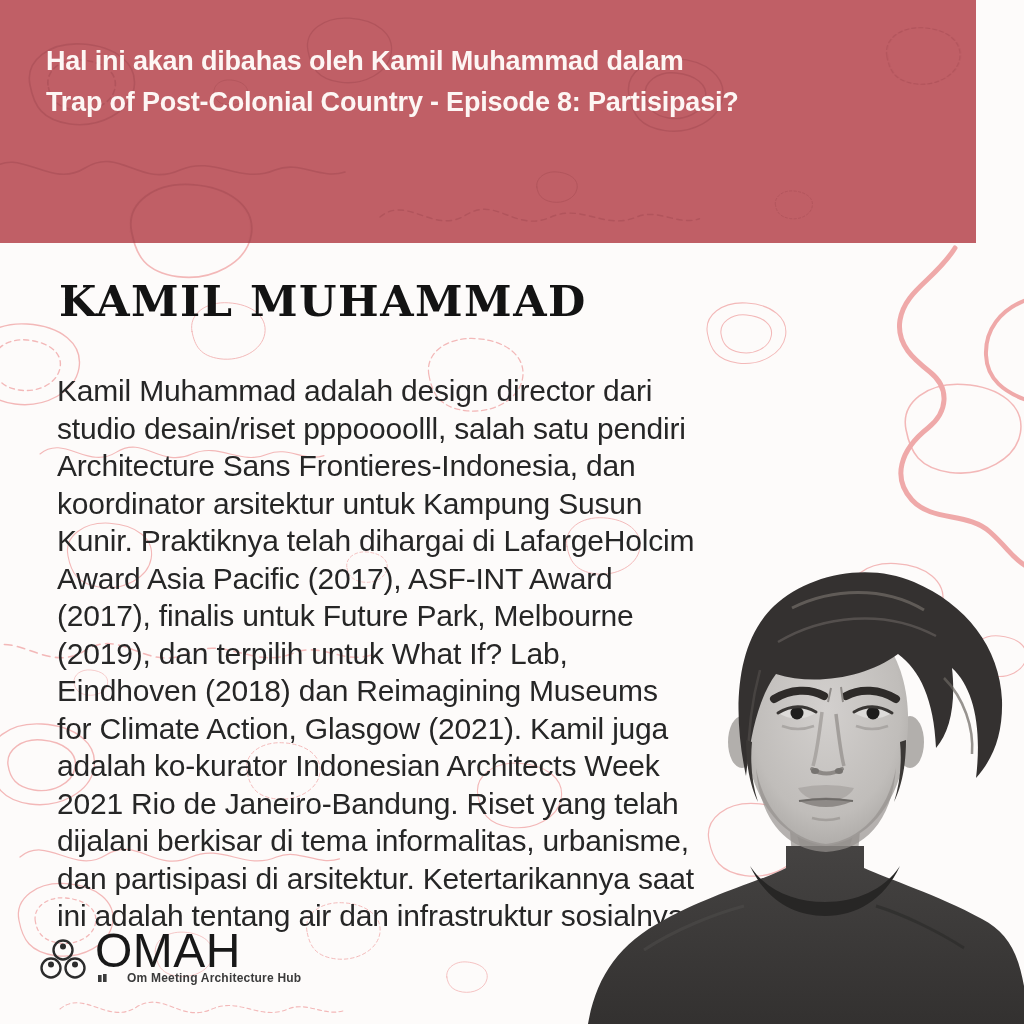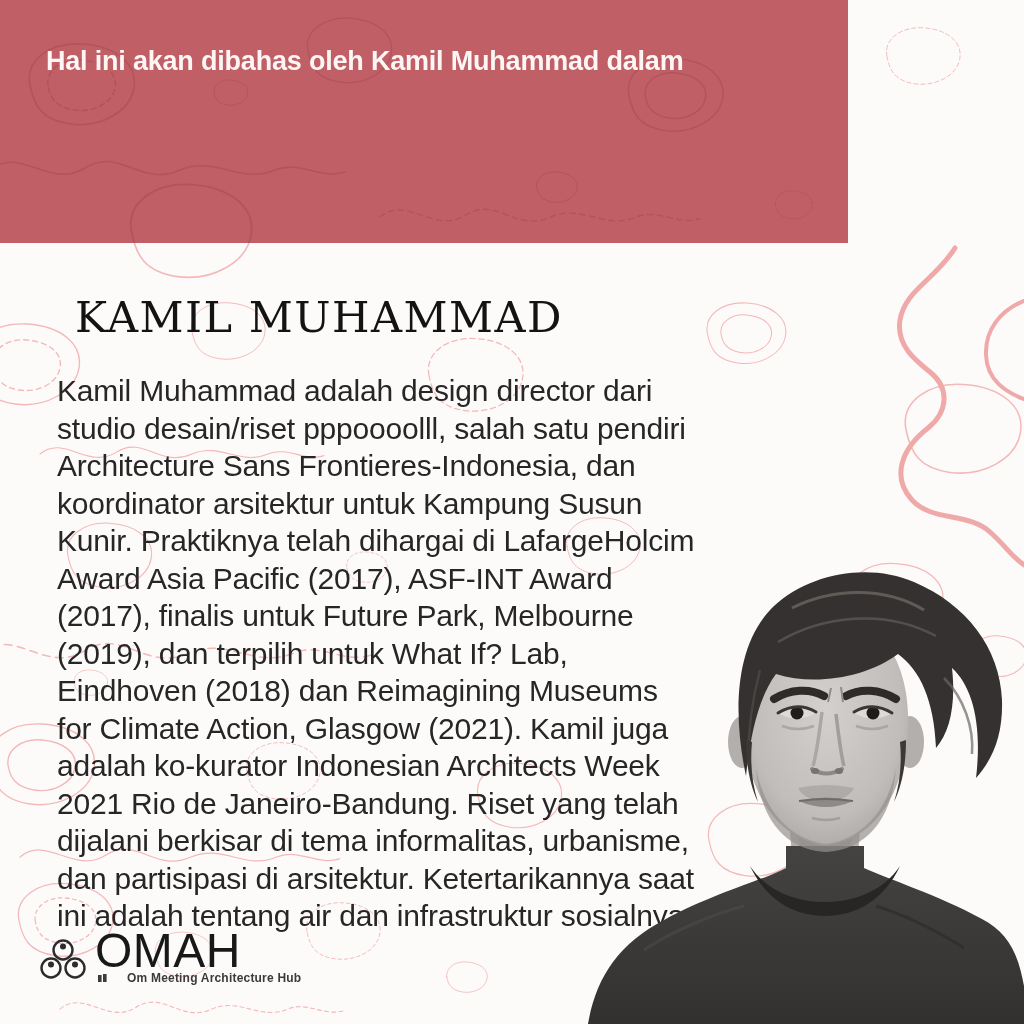--- a/index.html
+++ b/index.html
@@ -2,33 +2,33 @@
 <html><head>
 <meta charset="utf-8">
 <style>
   html,body{margin:0;padding:0;background:#e8e8e8;}
   .poster{
     position:relative;width:1024px;height:1024px;overflow:hidden;
     background:#fdfbfa;font-family:"Liberation Sans",sans-serif;
   }
   .bg-svg{position:absolute;left:0;top:0;}
   .banner{
-    position:absolute;left:0;top:0;width:848px;height:243px;
+    position:absolute;left:0;top:0;width:976px;height:243px;
     background:#c05f66;overflow:hidden;
   }
   .banner-svg{position:absolute;left:0;top:0;}
   .banner-text{
     position:absolute;left:46px;top:41px;
     font-weight:bold;font-size:27px;line-height:41px;
     color:#fdf6f4;letter-spacing:-0.2px;
   }
   .title{
-    position:absolute;left:59px;top:276px;margin:16px;
+    position:absolute;left:59px;top:276px;margin:0;
     font-family:"DejaVu Serif","Liberation Serif",serif;
-    font-weight:400;font-size:43px;letter-spacing:1.5px;color:#131313;
+    font-weight:700;font-size:43px;letter-spacing:1.5px;color:#131313;
   }
   .bio{
     position:absolute;left:57px;top:372px;width:640px;
     font-size:30px;line-height:37.5px;color:#262626;letter-spacing:-0.2px;
   }
   .portrait{position:absolute;right:0;bottom:0;}
   .logo{position:absolute;left:36px;top:932px;display:flex;align-items:flex-start;}
   .logo-icon{margin-top:6px;}
   .logo-col{display:flex;flex-direction:column;margin-left:5px;}
   .logo-word{
@@ -111,20 +111,21 @@
     <path d="M 955,248 C 935,280 905,290 900,320 C 896,345 915,360 930,372 C 950,388 948,412 928,428 C 900,450 892,478 912,500 C 932,522 968,512 990,532 C 1008,548 1012,558 1026,566" fill="none" stroke="#efa9a9" stroke-width="5" stroke-linecap="round"></path>
     <path d="M 1026,300 C 1000,310 985,330 986,355 C 987,380 1005,392 1026,400" fill="none" stroke="#efa9a9" stroke-width="4" stroke-linecap="round"></path>
   </svg>
 
   <header class="banner">
     <svg class="banner-svg" width="1024" height="243" viewBox="0 0 1024 243" aria-hidden="true">
       <use href="#topo" stroke="#a24a52" stroke-width="1.6" opacity="0.5"></use>
     </svg>
     <div class="banner-text">
       <div>Hal ini akan dibahas oleh Kamil Muhammad dalam</div>
+      <div>Trap of Post-Colonial Country - Episode 8: Partisipasi?</div>
     </div>
   </header>
 
   <h1 class="title">KAMIL MUHAMMAD</h1>
 
   <div class="bio">Kamil Muhammad adalah design director dari studio desain/riset pppoooolll, salah satu pendiri Architecture Sans Frontieres-Indonesia, dan koordinator arsitektur untuk Kampung Susun Kunir. Praktiknya telah dihargai di LafargeHolcim Award Asia Pacific (2017), ASF-INT Award (2017), finalis untuk Future Park, Melbourne (2019), dan terpilih untuk What If? Lab, Eindhoven (2018) dan Reimagining Museums for Climate Action, Glasgow (2021). Kamil juga adalah ko-kurator Indonesian Architects Week 2021 Rio de Janeiro-Bandung. Riset yang telah dijalani berkisar di tema informalitas, urbanisme, dan partisipasi di arsitektur. Ketertarikannya saat ini adalah tentang air dan infrastruktur sosialnya.</div>
 
   <svg class="portrait" width="440" height="474" viewBox="0 0 440 474" role="img">
 
     <path d="M 205,236 C 205,288 208,310 212,324 C 230,340 254,340 270,324 C 274,306 277,286 277,236 Z" fill="url(#neckGrad)"></path>

